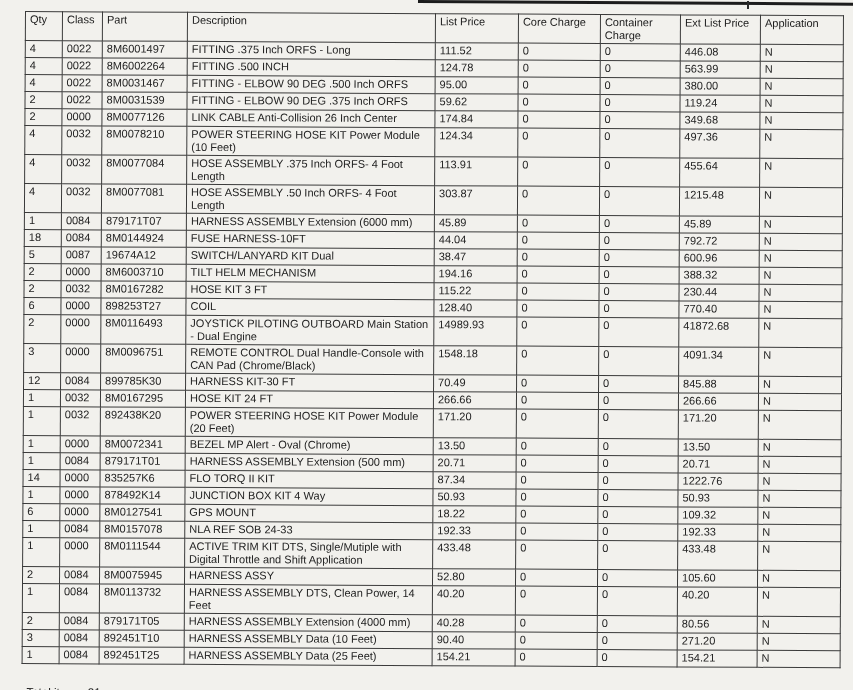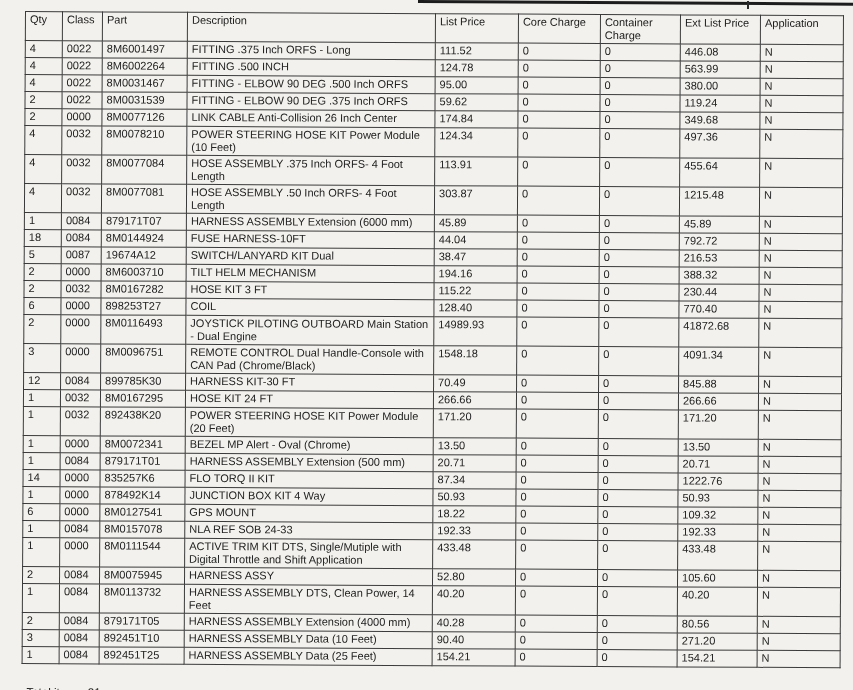--- a/index.html
+++ b/index.html
@@ -207,21 +207,21 @@
           <td>N</td>
         </tr>
         <tr>
           <td>5</td>
           <td>0087</td>
           <td>19674A12</td>
           <td>SWITCH/LANYARD KIT Dual</td>
           <td>38.47</td>
           <td>0</td>
           <td>0</td>
-          <td>216.53</td>
+          <td>600.96</td>
           <td>N</td>
         </tr>
         <tr>
           <td>2</td>
           <td>0000</td>
           <td>8M6003710</td>
           <td>TILT HELM MECHANISM</td>
           <td>194.16</td>
           <td>0</td>
           <td>0</td>

